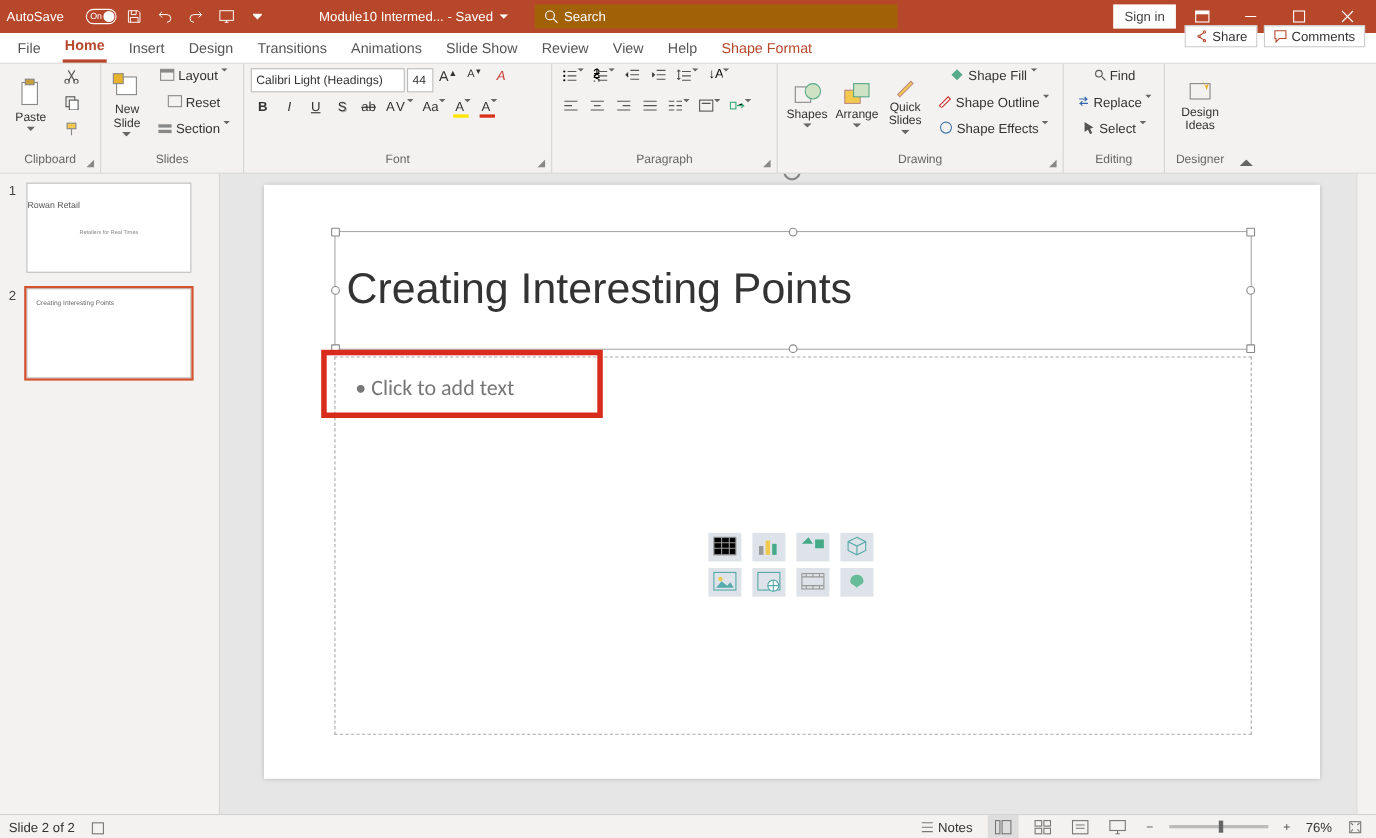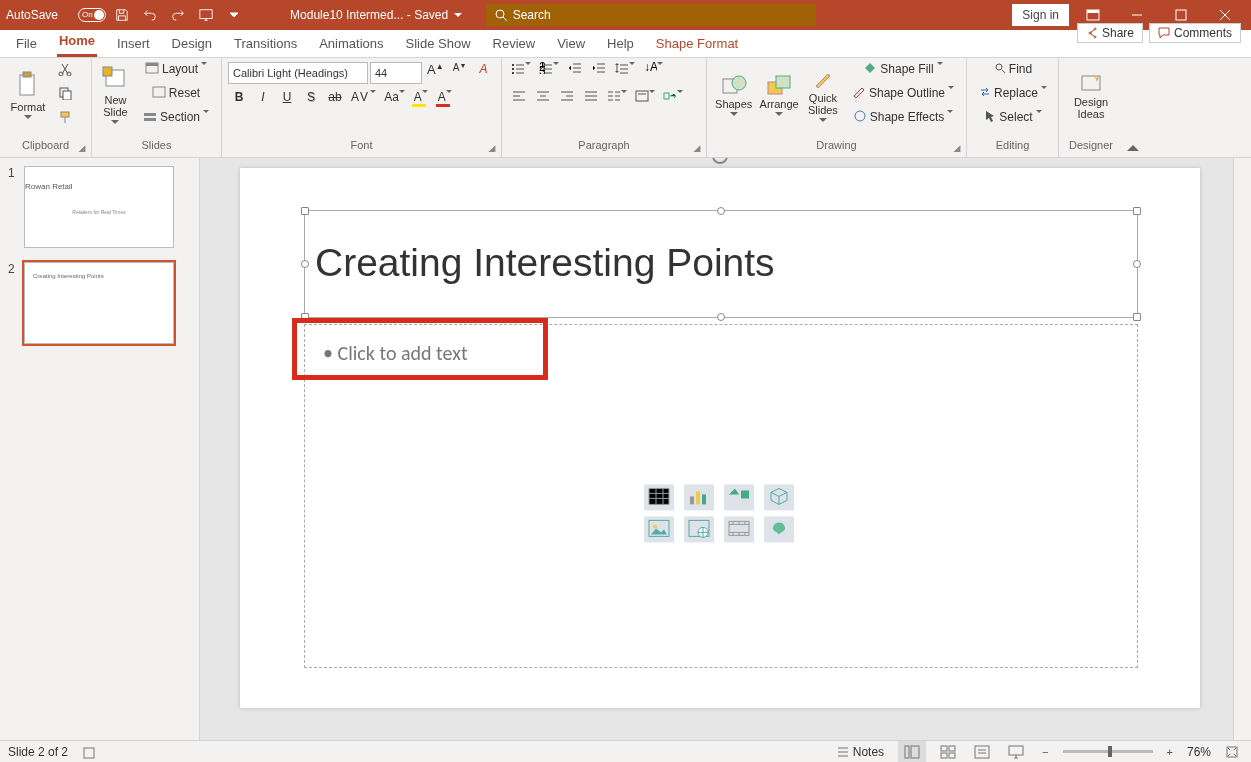--- a/index.html
+++ b/index.html
@@ -32,21 +32,21 @@
 .glabel{text-align:center;font-size:11px;color:#666;padding:2px 0}
 .gbody{flex:1;display:flex;align-items:flex-start;gap:4px}
 .bigbtn{display:flex;flex-direction:column;align-items:center;justify-content:center;width:44px;height:66px;border:none;background:transparent;gap:2px}
 .bigbtn span{font-size:11px;text-align:center;line-height:1.1}
 .col{display:flex;flex-direction:column;gap:2px}
 .row{display:flex;gap:2px;align-items:center}
 .smbtn{min-width:22px;height:22px;border:none;background:transparent;display:flex;align-items:flex-start;justify-content:center;padding:0 3px;font-size:12px}
 .smbtn.txt{font-size:11px;padding:0 6px;gap:3px;white-space:nowrap}
 .font-sel{height:22px;border:1px solid #bbb;background:#fff;font-size:11px}
 .font-name{width:140px;padding:0 4px}
-.font-size{width:52px;padding:0 4px}
+.font-size{width:24px;padding:0 4px}
 .launcher{position:absolute;right:2px;bottom:2px;width:14px;height:14px;border:none;background:transparent;font-size:9px;color:#888}
 .collapse{width:20px;display:flex;align-items:flex-end;justify-content:center;padding-bottom:4px}
 
 .workspace{display:flex;height:calc(100% - 30px - 28px - 100px - 22px)}
 .thumbs{width:200px;background:#f3f2f1;border-right:1px solid #d4d4d4;padding:8px}
 .thumb-wrap{display:flex;gap:6px;margin-bottom:14px}
 .tnum{font-size:12px;color:#444;width:10px}
 .thumb{width:150px;height:82px;background:#fff;border:1px solid #bbb;position:relative}
 .thumb.sel{outline:2px solid #d35230}
 .thumb .t1{position:absolute;top:15px;width:100%;text-align:left;font-size:8px;color:#555}
@@ -175,21 +175,21 @@
 </div>
 
 <div class="ribbon">
   <div class="group" style="width:92px">
     <div class="gbody">
       <button class="bigbtn">
           <svg width="24" height="28">
             <rect x="4" y="4" width="14" height="20" fill="#fff" stroke="#888"></rect>
             <rect x="7" y="1" width="8" height="5" fill="#c9a03b" stroke="#888"></rect>
           </svg>
-          <span>Format</span>
+          <span>Paste</span>
           <svg width="8" height="4">
             <path fill="#666" d="M0 0l4 4 4-4z"></path>
           </svg>
         </button>
       <div class="col">
         <button class="smbtn">
             <svg width="14" height="14">
               <path stroke="#555" fill="none" d="M10 2L4 12M4 2l6 10"></path>
               <circle cx="3" cy="12" r="2" fill="none" stroke="#555"></circle>
               <circle cx="11" cy="12" r="2" fill="none" stroke="#555"></circle>

